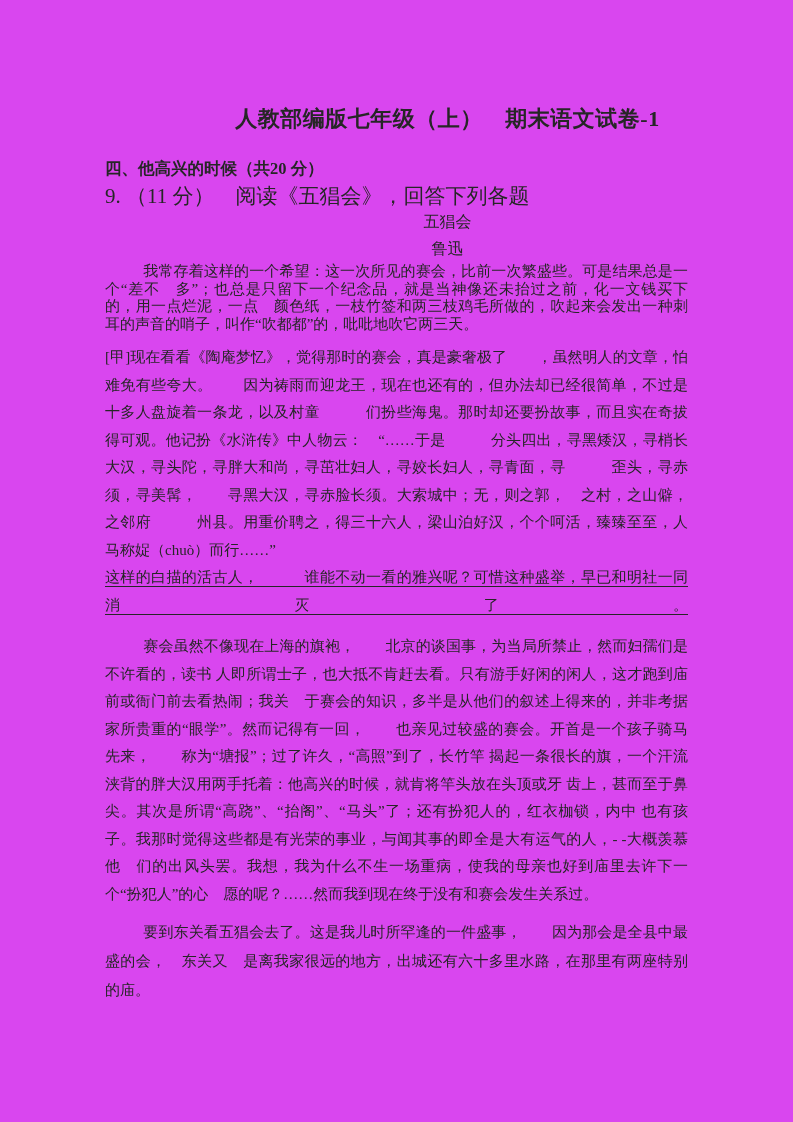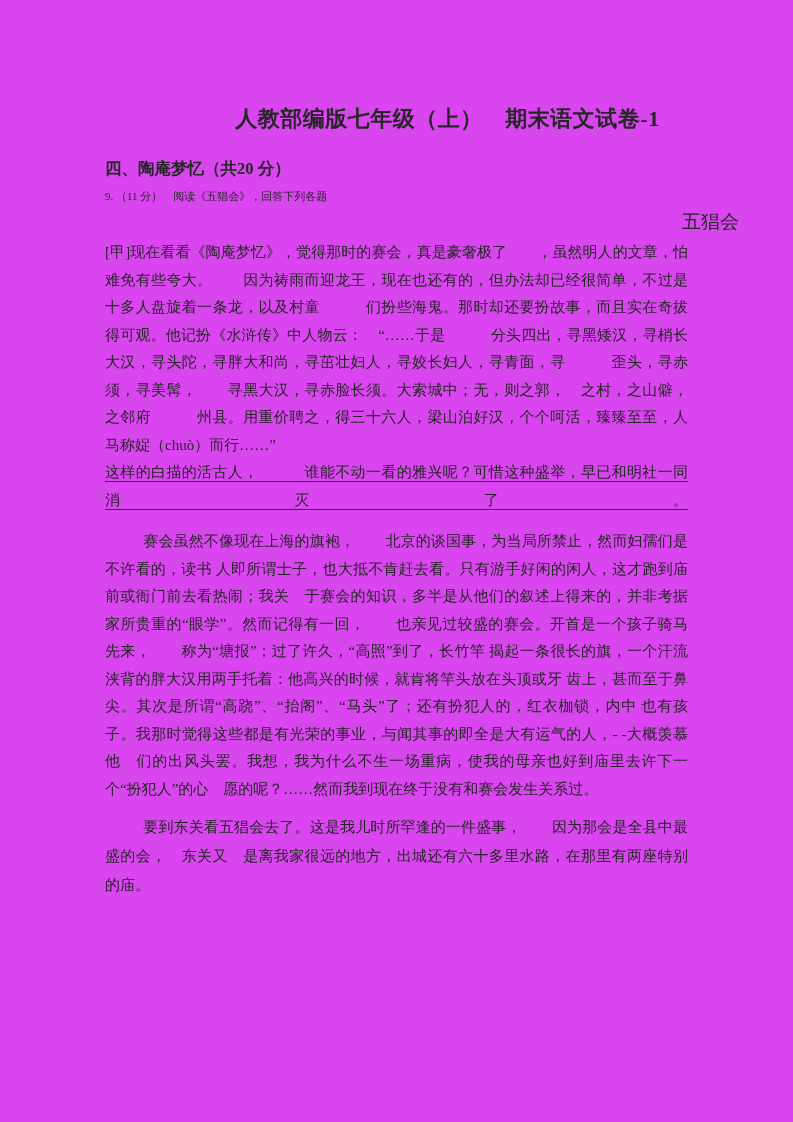--- a/index.html
+++ b/index.html
@@ -29,28 +29,28 @@
     letter-spacing: 0.5px;
     white-space: nowrap;
   }
   .section-heading {
     font-size: 16.5px;
     font-weight: bold;
     line-height: 22px;
     margin: 0 0 6px 0;
   }
   .question-line {
-    font-size: 11px;
+    font-size: 21px;
     line-height: 21px;
     margin: 0 0 5px 0;
   }
   .center-line {
-    font-size: 19px;
+    font-size: 16px;
     line-height: 20px;
-    text-align: right;
+    text-align: center;
     position: relative;
     left: 51px;
     margin: 0 0 7px 0;
   }
   .author { margin-bottom: 4px; }
   .para {
     font-size: 15px;
     line-height: 27.5px;
     text-align: justify;
     margin: 0 0 12px 0;
@@ -75,26 +75,28 @@
     text-underline-offset: 4px;
     font-family: Liberation Serif, serif;
   }
 </style>
 </head>
 <body>
 
 <div class="page">
   <h1 class="doc-title">人教部编版七年级（上）　期末语文试卷-1</h1>
 
-  <h2 class="section-heading">四、陶庵梦忆（共20 分）</h2>
+  <h2 class="section-heading">四、他高兴的时候（共20 分）</h2>
 
   <p class="question-line">9. （11 分）　阅读《五猖会》，回答下列各题</p>
 
   <p class="center-line essay-title">五猖会</p>
+  <p class="center-line author">鲁迅</p>
 
 
+  <p class="para indent tight">我常存着这样的一个希望：这一次所见的赛会，比前一次繁盛些。可是结果总是一个“差不　多”；也总是只留下一个纪念品，就是当神像还未抬过之前，化一文钱买下的，用一点烂泥，一点　颜色纸，一枝竹签和两三枝鸡毛所做的，吹起来会发出一种刺耳的声音的哨子，叫作“吹都都”的，吡吡地吹它两三天。</p>
 
   <p class="para p3"><span class="u">[甲]现在看看《陶庵梦忆》，觉得那时的赛会，真是豪奢极了　　</span><span>，虽然明人的文章，怕难免有些夸大。　　因为祷雨而迎龙王，现在也还有的，但办法却已经很简单，不过是十多人盘旋着一条龙，以及村童　　　们扮些海鬼。那时却还要扮故事，而且实在奇拔得可观。他记扮《水浒传》中人物云：　“……于是　　　分头四出，寻黑矮汉，寻梢长大汉，寻头陀，寻胖大和尚，寻茁壮妇人，寻姣长妇人，寻青面，寻　　　歪头，寻赤须，寻美髯，　　寻黑大汉，寻赤脸长须。大索城中；无，则之郭，　之村，之山僻，之邻府　　　州县。用重价聘之，得三十六人，梁山泊好汉，个个呵活，臻臻至至，人马称娖（chuò）而行……”</span><span class="u-block">这样的白描的活古人，　　　谁能不动一看的雅兴呢？可惜这种盛举，早已和明社一同消灭了。</span></p>
 
   <p class="para indent p4">赛会虽然不像现在上海的旗袍，　　北京的谈国事，为当局所禁止，然而妇孺们是不许看的，读书 人即所谓士子，也大抵不肯赶去看。只有游手好闲的闲人，这才跑到庙前或衙门前去看热闹；我关　于赛会的知识，多半是从他们的叙述上得来的，并非考据家所贵重的“眼学”。然而记得有一回，　　也亲见过较盛的赛会。开首是一个孩子骑马先来，　　称为“塘报”；过了许久，“高照”到了，长竹竿 揭起一条很长的旗，一个汗流浃背的胖大汉用两手托着：他高兴的时候，就肯将竿头放在头顶或牙 齿上，甚而至于鼻尖。其次是所谓“高跷”、“抬阁”、“马头”了；还有扮犯人的，红衣枷锁，内中 也有孩子。我那时觉得这些都是有光荣的事业，与闻其事的即全是大有运气的人，- -大概羡慕他　们的出风头罢。我想，我为什么不生一场重病，使我的母亲也好到庙里去许下一个“扮犯人”的心　愿的呢？……然而我到现在终于没有和赛会发生关系过。</p>
 
   <p class="para indent last">要到东关看五猖会去了。这是我儿时所罕逢的一件盛事，　　因为那会是全县中最盛的会，　东关又　是离我家很远的地方，出城还有六十多里水路，在那里有两座特别的庙。</p>
 </div>
 
 </body></html>

